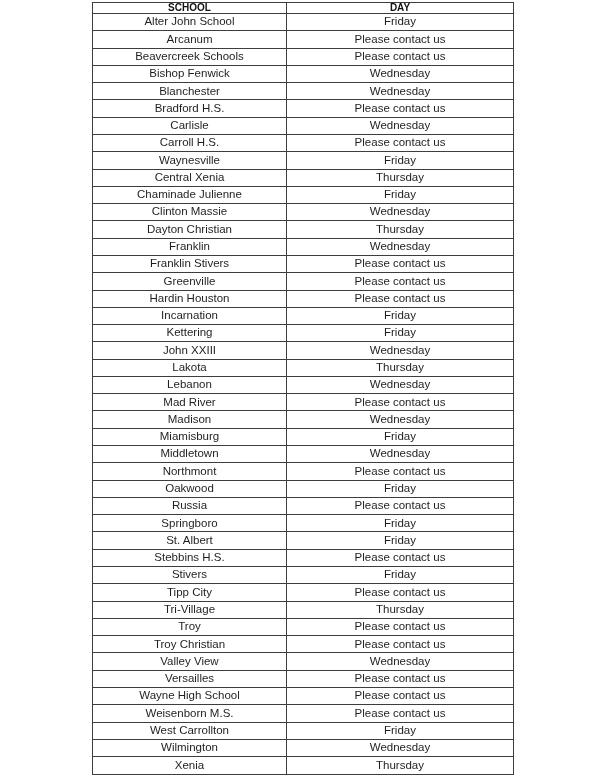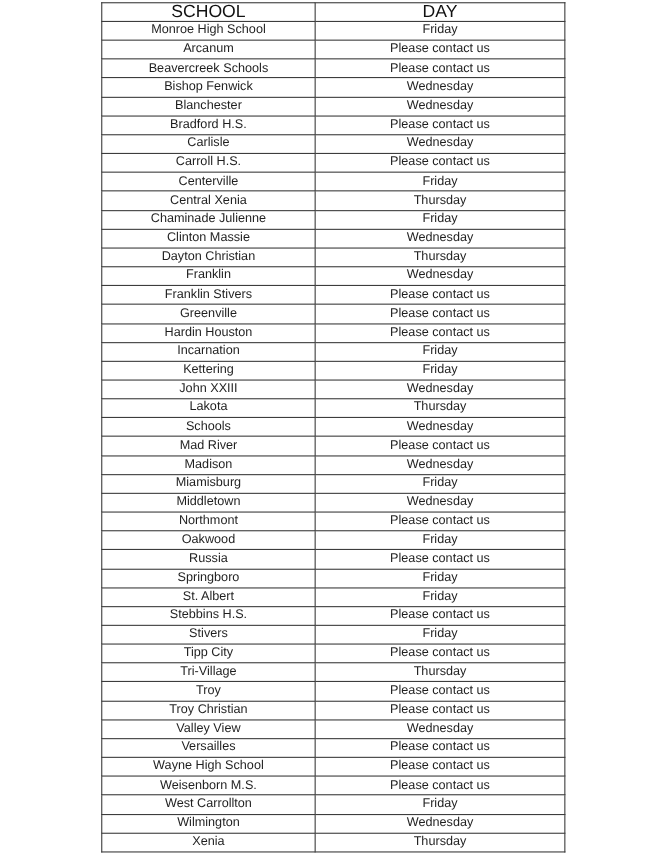--- a/index.html
+++ b/index.html
@@ -32,43 +32,43 @@
     border: 1px solid #3d3d3d;
     text-align: center;
     vertical-align: middle;
     padding: 0 2px;
     font-size: 11.5px;
     line-height: 1;
     white-space: nowrap;
     overflow: hidden;
   }
   table.schedule th {
-    font-weight: normal;
-    font-size: 16px;
+    font-weight: bold;
+    font-size: 10px;
     color: #111111;
   }
 </style>
 </head>
 <body>
 
 <div class="table-wrap">
   <table class="schedule">
     <colgroup>
       <col class="col-school">
       <col class="col-day">
     </colgroup>
     <thead>
       <tr>
         <th>SCHOOL</th>
         <th>DAY</th>
       </tr>
     </thead>
     <tbody id="schedule-body">
         <tr>
-          <td>Monroe High School</td>
+          <td>Alter John School</td>
           <td>Friday</td>
         </tr>
         <tr>
           <td>Arcanum</td>
           <td>Please contact us</td>
         </tr>
         <tr>
           <td>Beavercreek Schools</td>
           <td>Please contact us</td>
         </tr>
@@ -86,21 +86,21 @@
         </tr>
         <tr>
           <td>Carlisle</td>
           <td>Wednesday</td>
         </tr>
         <tr>
           <td>Carroll H.S.</td>
           <td>Please contact us</td>
         </tr>
         <tr>
-          <td>Centerville</td>
+          <td>Waynesville</td>
           <td>Friday</td>
         </tr>
         <tr>
           <td>Central Xenia</td>
           <td>Thursday</td>
         </tr>
         <tr>
           <td>Chaminade Julienne</td>
           <td>Friday</td>
         </tr>
@@ -138,21 +138,21 @@
         </tr>
         <tr>
           <td>John XXIII</td>
           <td>Wednesday</td>
         </tr>
         <tr>
           <td>Lakota</td>
           <td>Thursday</td>
         </tr>
         <tr>
-          <td>Schools</td>
+          <td>Lebanon</td>
           <td>Wednesday</td>
         </tr>
         <tr>
           <td>Mad River</td>
           <td>Please contact us</td>
         </tr>
         <tr>
           <td>Madison</td>
           <td>Wednesday</td>
         </tr>

